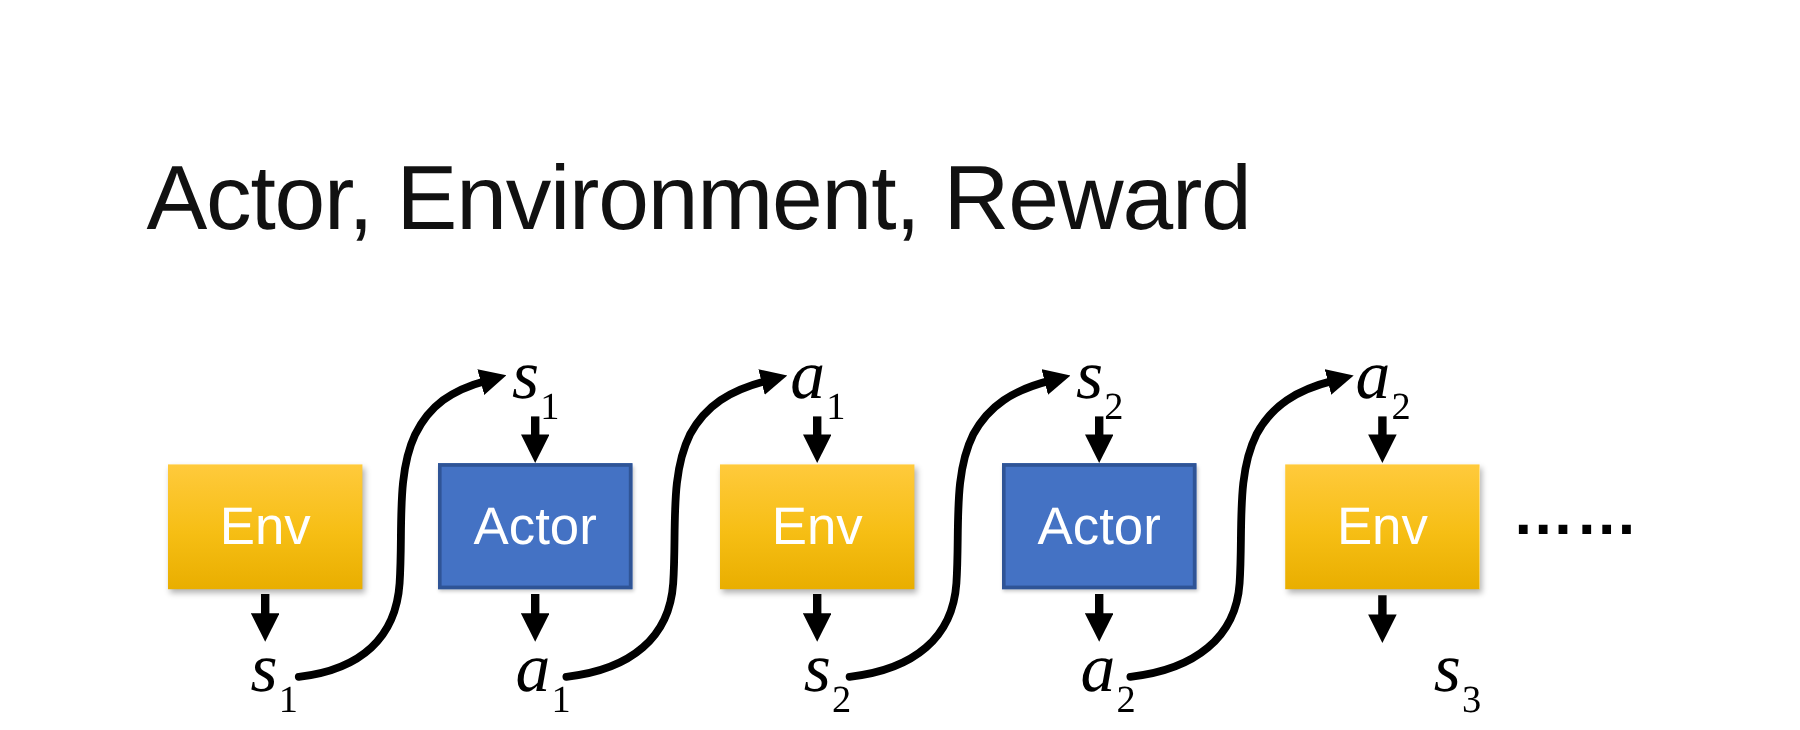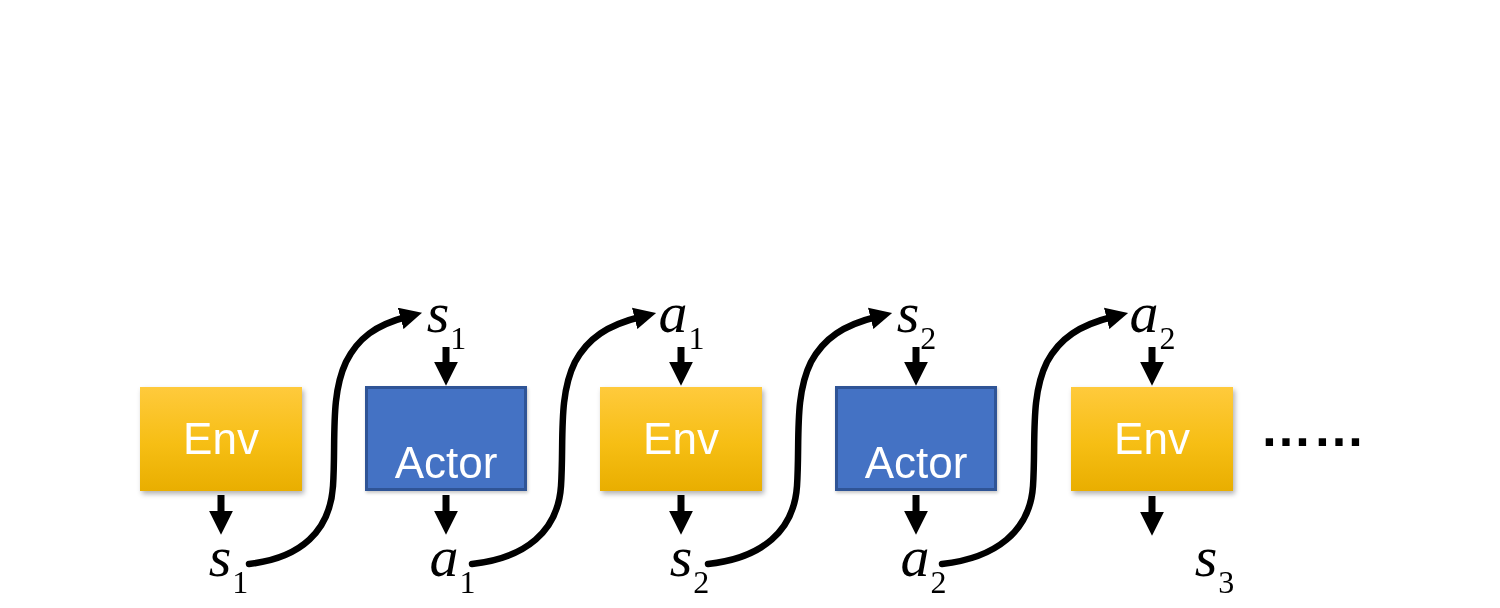--- a/index.html
+++ b/index.html
@@ -25,21 +25,20 @@
   }
   .box.env{
     background:linear-gradient(180deg,var(--env-top) 0%,var(--env-mid) 55%,var(--env-bottom) 100%);
     box-shadow:2px 3px 5px rgba(0,0,0,0.30);
   }
   .box.actor{
     top:386px;height:105px;
     background:var(--actor-fill);
     border:3px solid var(--actor-border);
     box-shadow:1px 2px 3px rgba(0,0,0,0.22);
-    align-items:flex-end;
   }
   .math-label{
     position:absolute;transform:translateX(-50%);
     font-family:"Liberation Serif","DejaVu Serif",serif;
     font-style:italic;font-size:58px;line-height:1;
     color:var(--label-color);white-space:nowrap;
   }
   .math-label sub{
     font-style:normal;font-size:32px;line-height:1;
     position:relative;top:4px;left:1px;
@@ -54,20 +53,21 @@
     position:absolute;left:1260px;top:398px;
     font-size:52px;font-weight:900;letter-spacing:1px;line-height:60px;
     color:var(--arrow);white-space:nowrap;
   }
 </style>
 </head>
 <body>
 
 <div class="slide">
 
+  <div class="slide-title">Actor, Environment, Reward</div>
 
   <div class="box env" style="left:140px;">
       <span>Env</span>
     </div>
   <div class="box actor" style="left:365px;">
       <span>Actor</span>
     </div>
   <div class="box env" style="left:600px;">
       <span>Env</span>
     </div>

